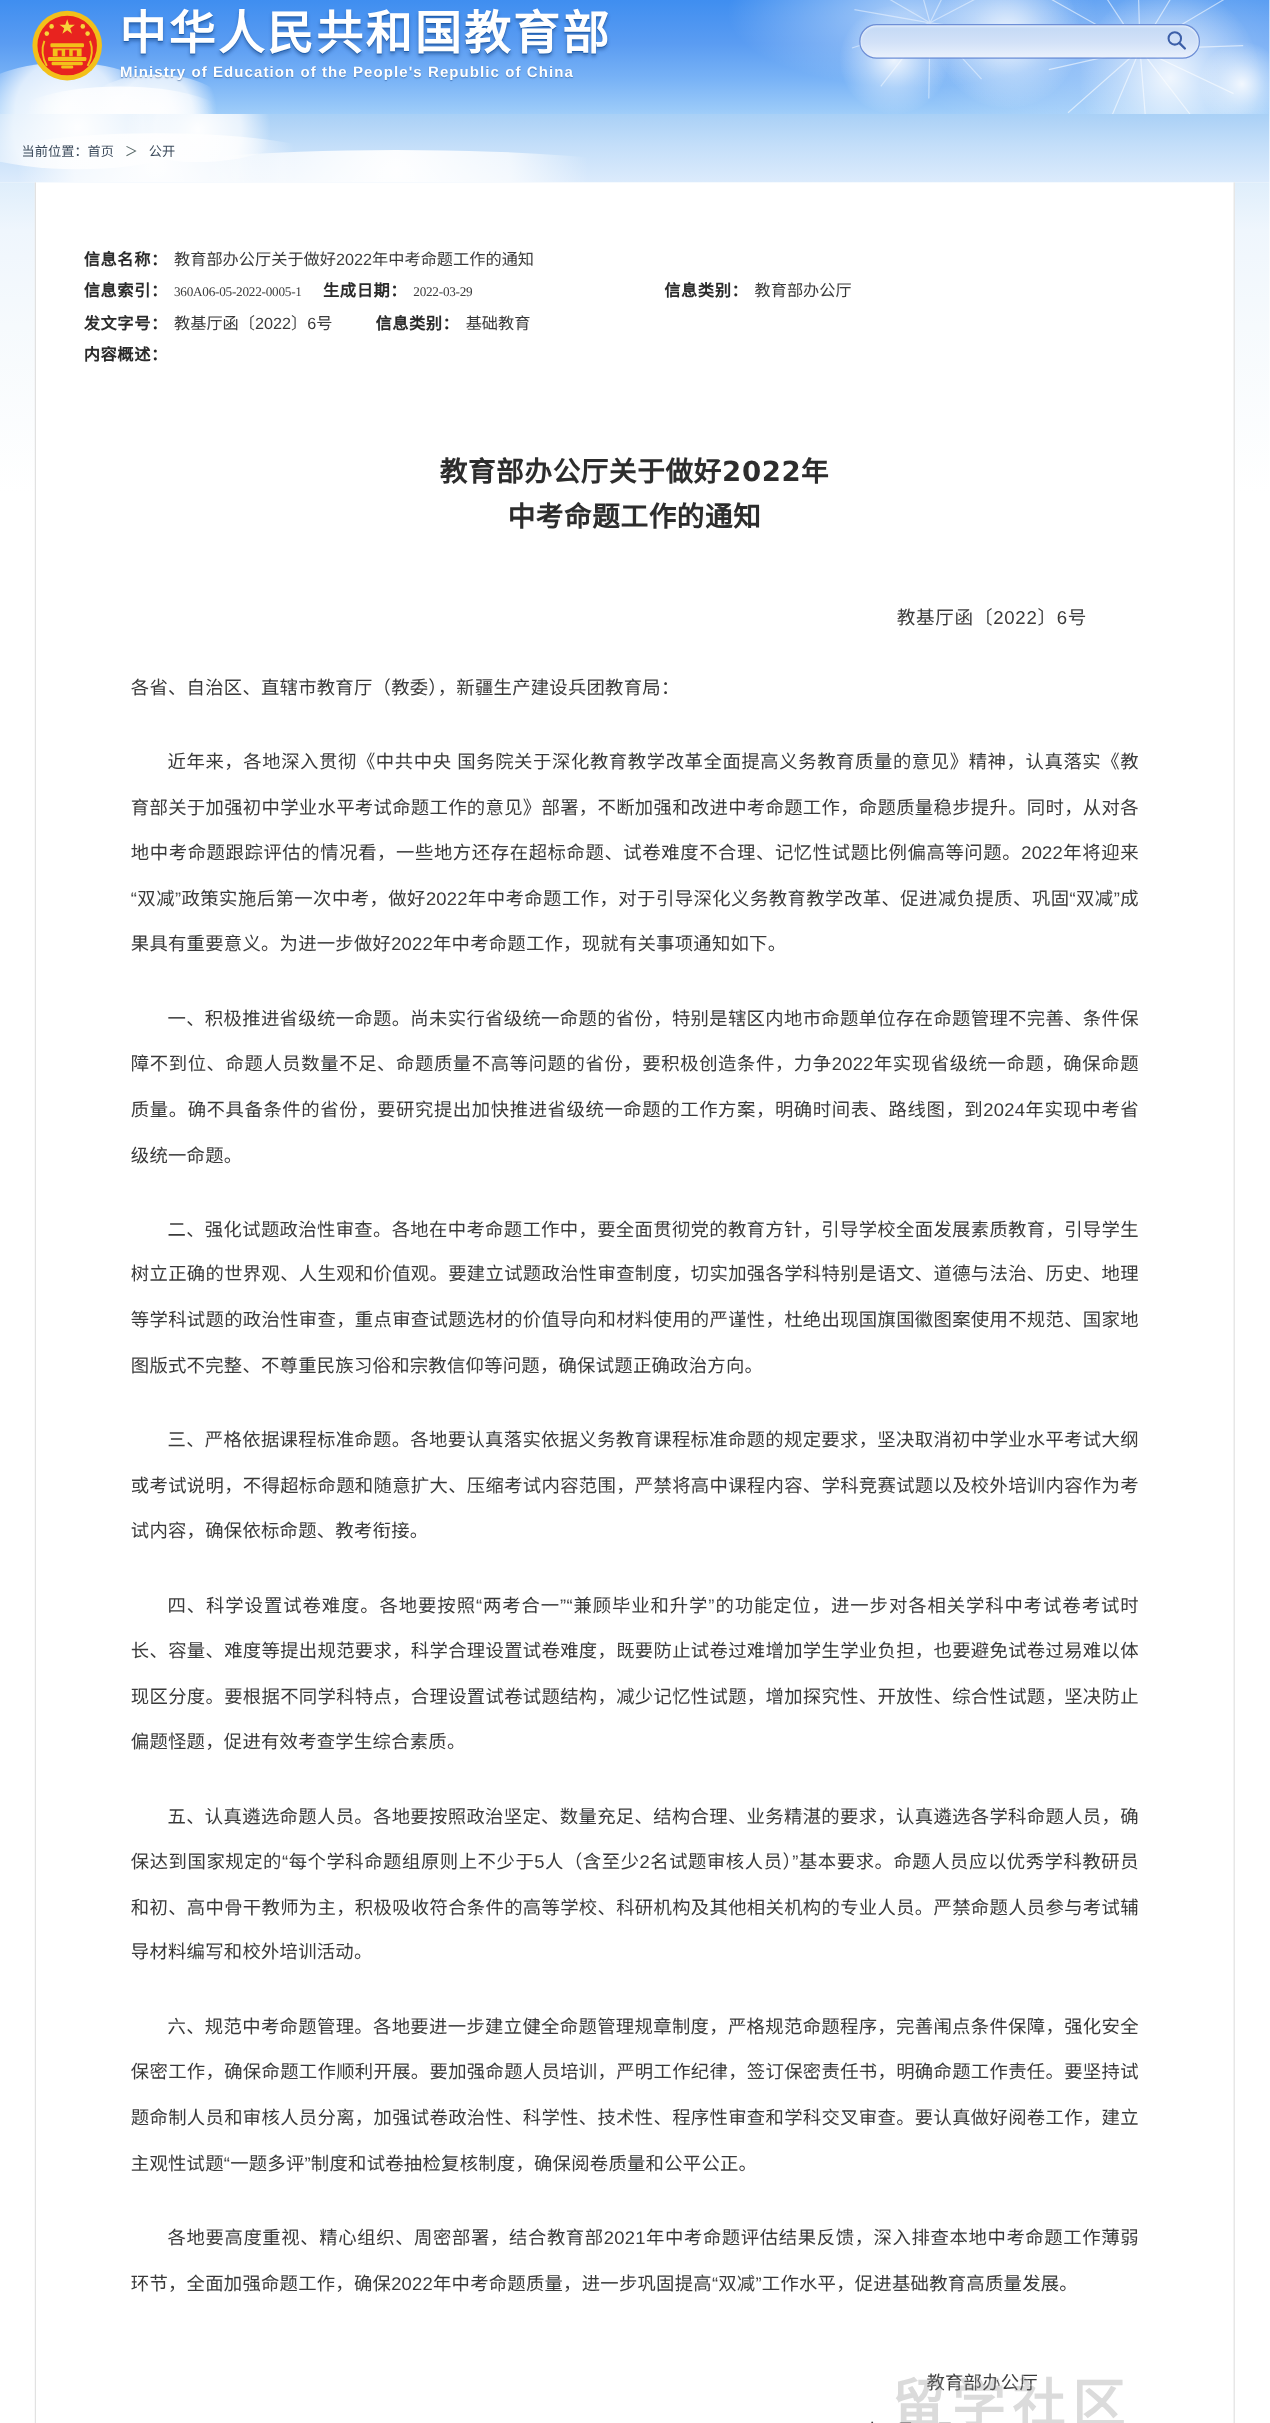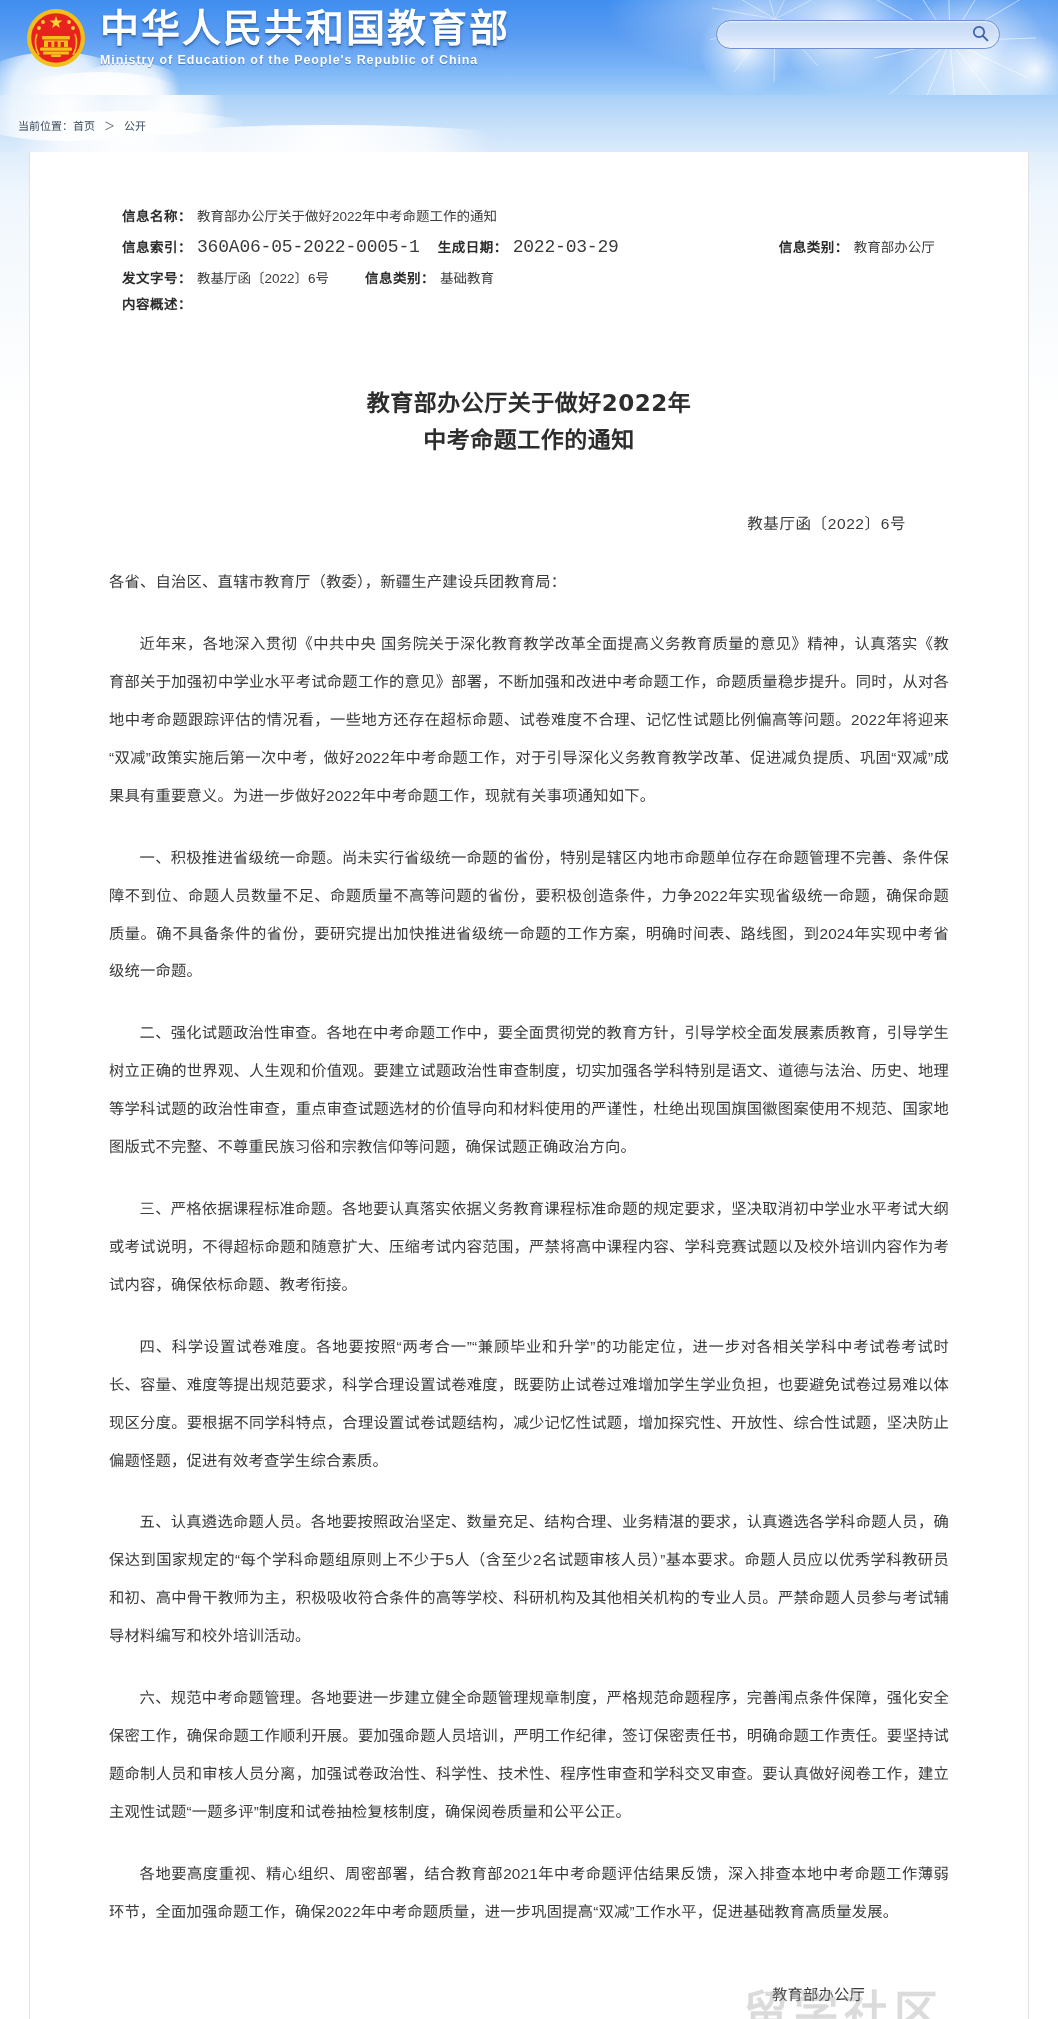--- a/index.html
+++ b/index.html
@@ -155,31 +155,31 @@
     padding: 34px 0 40px 0;
   }
   .sheet::before {
     content: "";
     position: absolute; left: -1px; right: -1px; top: 0; height: 1px;
     background: transparent;
   }
 
   
   .meta {
-    margin: 18px 0 0 92px;
+    margin: 18px 0 0 40px;
     width: 830px;
     font-size: 13.5px;
     color: #3b3b3b;
     line-height: 1.96;
     font-family: "Liberation Sans", "DejaVu Sans", sans-serif;
   }
   .meta-row { display: flex; align-items: baseline; white-space: nowrap; }
   .meta-label { font-weight: bold; color: #2b2b2b; letter-spacing: .5px; }
   .meta-val { color: #3b3b3b; margin-left: 5px; }
-  .meta-val.mono { font-family: Liberation Mono, monospace; font-size: 18px; letter-spacing: -.2px; }
+  .meta-val.mono { font-family: Liberation Serif, serif; font-size: 11px; letter-spacing: -.2px; }
   .gap-lg { display: inline-block; width: 18px; }
   .meta-right-inline { margin-left: 160px; }
 
   
   .doc-title {
     text-align: center;
     font-size: 23px;
     font-weight: bold;
     color: #2d2d2d;
     line-height: 1.62;

